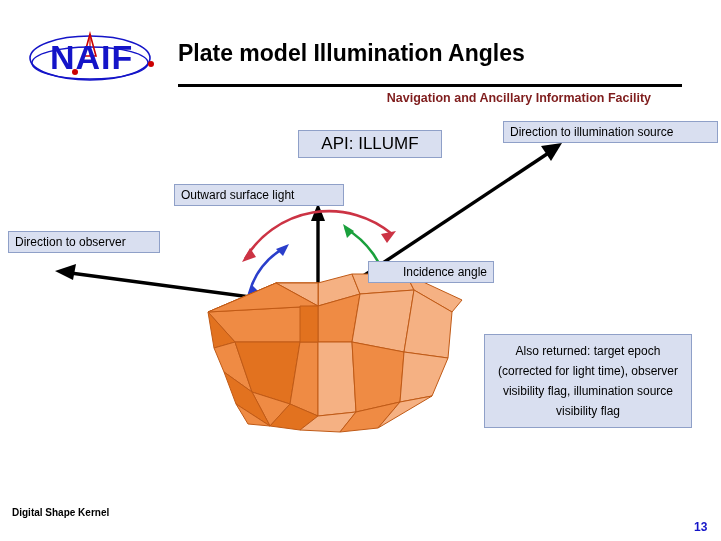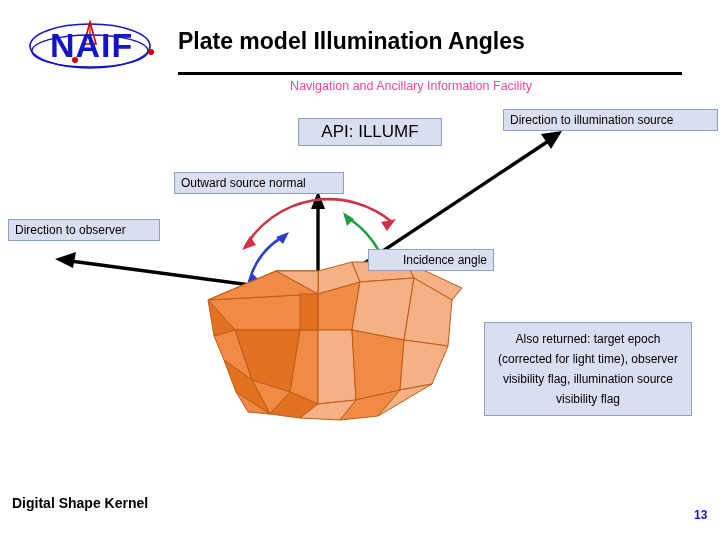--- a/index.html
+++ b/index.html
@@ -9,21 +9,21 @@
   body {
     width: 721px;
     height: 541px;
     background: #ffffff;
     font-family: "Liberation Sans", sans-serif;
     overflow: hidden;
     position: relative;
   }
   .slide {
     position: absolute;
-    left: 0; top: 0;
+    left: 0; top: 12px;
     width: 721px;
     height: 460px;
   }
   
   .logo {
     position: absolute;
     left: 28px;
     top: 12px;
     width: 140px;
     height: 68px;
@@ -60,24 +60,24 @@
     top: 72px;
     width: 504px;
     height: 3px;
     background: #000000;
   }
   .subtitle {
     position: absolute;
     left: 171px;
     top: 79px;
     width: 480px;
-    text-align: center;
+    text-align: right;
     font-size: 12.5px;
-    font-weight: normal;
-    color: #ec4899;
+    font-weight: bold;
+    color: #7f1d1d;
   }
   
   .label {
     position: absolute;
     background: #d9dff0;
     border: 1px solid #8fa0c8;
     color: #000000;
     font-size: 12px;
     line-height: 14px;
     padding: 3px 6px;
@@ -100,21 +100,21 @@
   #lbl-phase     { left: 361px; top: 177px; width: 99px; }
   #lbl-dirobs    { left: 8px;   top: 219px; width: 152px; }
   #lbl-emission  { left: 155px; top: 253px; width: 132px; }
   #lbl-incidence { left: 368px; top: 249px; width: 126px; text-align: right; }
   #lbl-also      { left: 484px; top: 322px; width: 208px; padding: 6px 8px; }
   
   .footer-left {
     position: absolute;
     left: 12px;
     top: 495px;
-    font-size: 14px;
+    font-size: 10px;
     font-weight: bold;
     color: #000000;
   }
   .footer-right {
     position: absolute;
     left: 694px;
     top: 508px;
     font-size: 12px;
     font-weight: bold;
     color: #1414c8;
@@ -211,21 +211,21 @@
       <polygon points="236,392 270,414 248,412" fill="#ef8b44" stroke="#c05a16" stroke-width="1"></polygon>
       <polygon points="208,300 276,271 318,271 318,294" fill="none" stroke="#c05a16" stroke-width="1"></polygon>
       <polygon points="276,271 318,271 318,294" fill="#f5b183" stroke="#c05a16" stroke-width="1"></polygon>
       <polygon points="208,300 276,271 318,294" fill="#ef8b44" stroke="#c05a16" stroke-width="1"></polygon>
       <polygon points="300,294 318,294 318,330 300,330" fill="#e2721f" stroke="#c05a16" stroke-width="1"></polygon>
     </g>
   </svg>
 
   <div class="label big" id="lbl-api">API: ILLUMF</div>
   <div class="label" id="lbl-dirsource">Direction to illumination source</div>
-  <div class="label" id="lbl-outward">Outward source normal</div>
+  <div class="label" id="lbl-outward">Outward surface light</div>
   <div class="label" id="lbl-dirobs">Direction to observer</div>
   <div class="label" id="lbl-incidence">Incidence angle</div>
   <div class="label multi" id="lbl-also">Also returned: target epoch (corrected for light time), observer visibility flag, illumination source visibility flag</div>
 
   <div class="footer-left">Digital Shape Kernel</div>
   <div class="footer-right">13</div>
 
 </div>
 
 </body></html>

